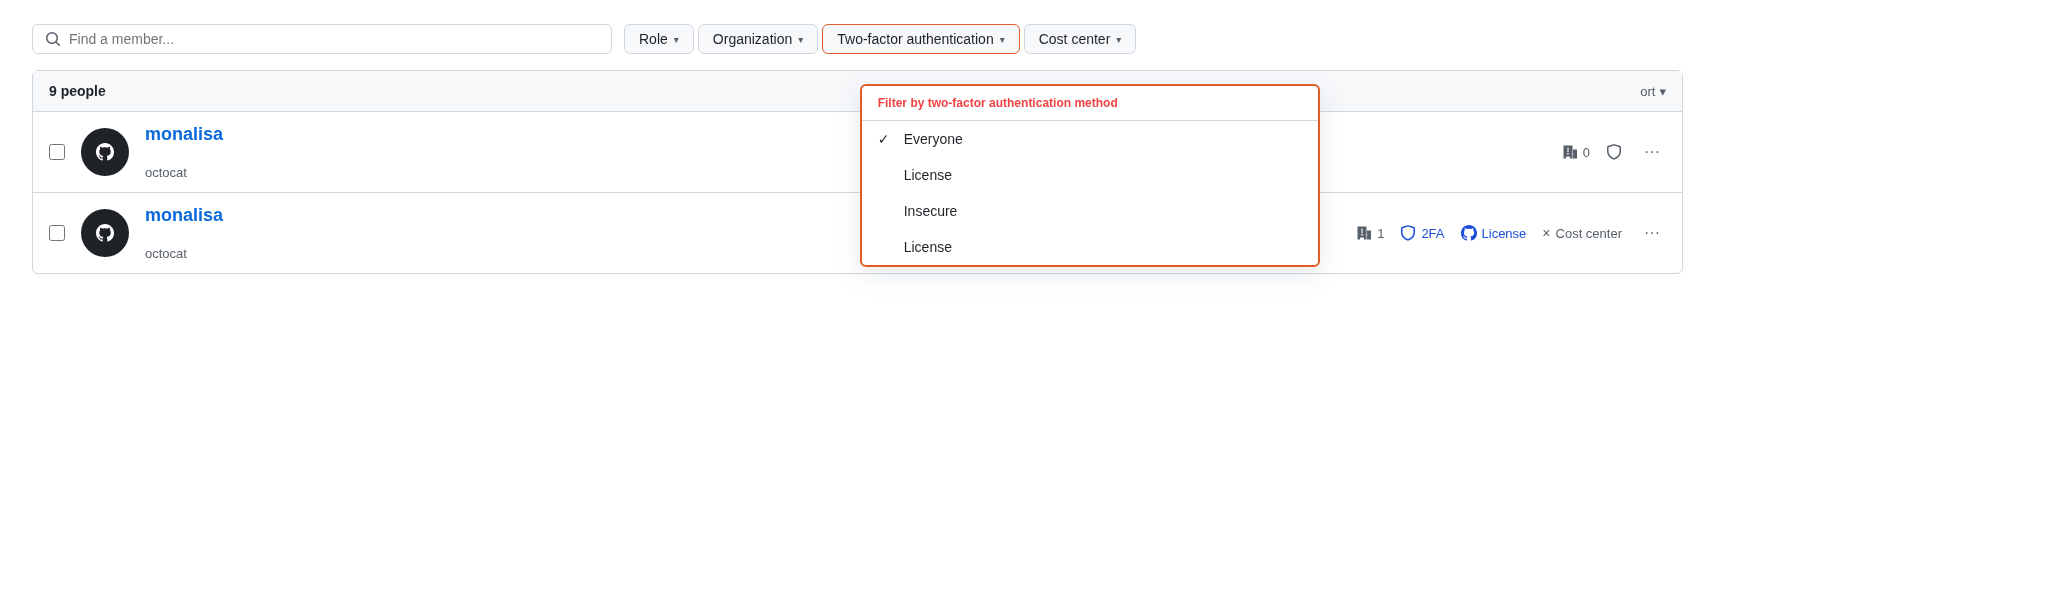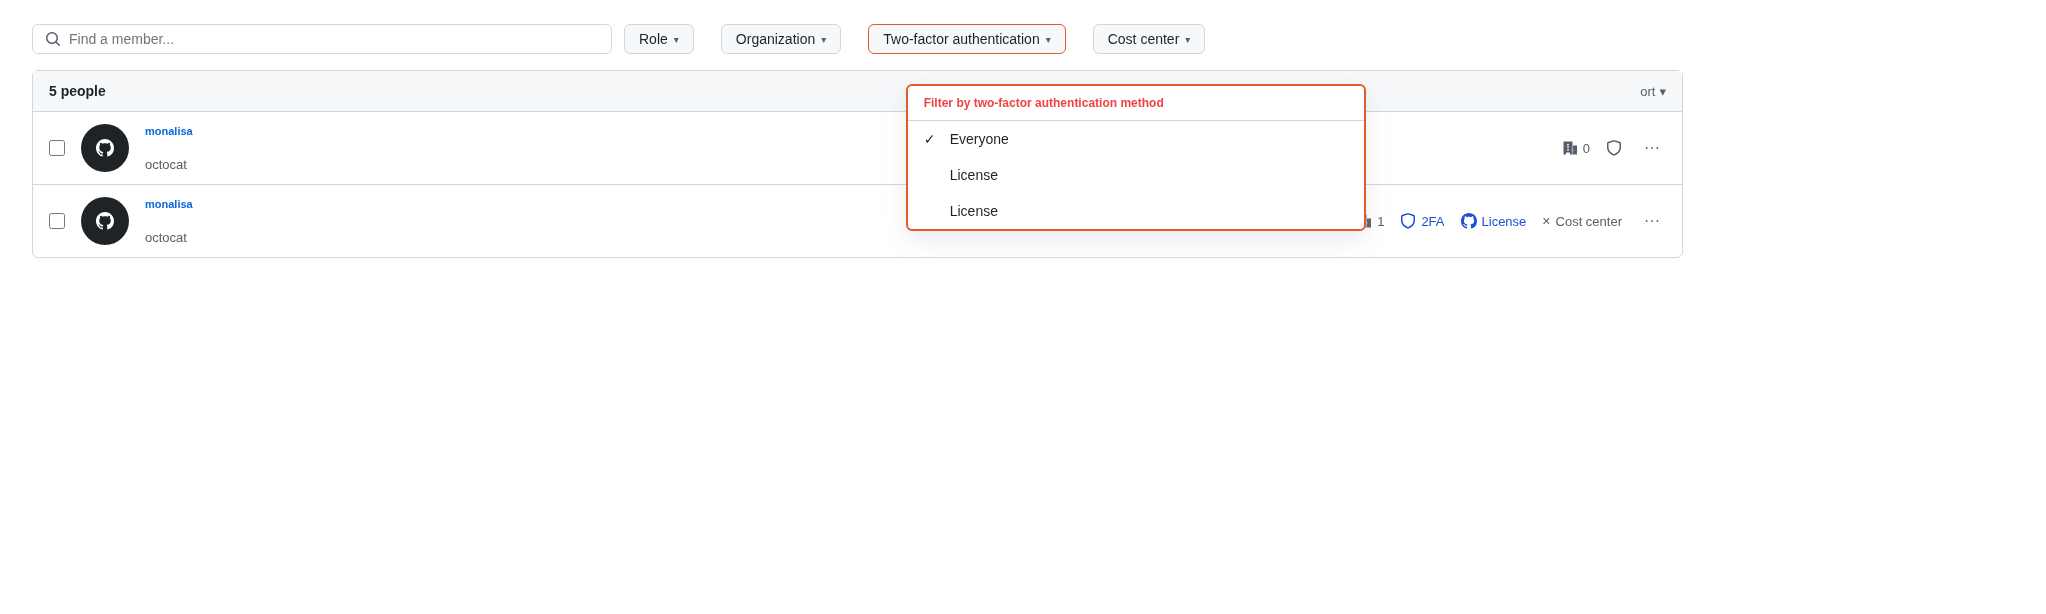--- a/index.html
+++ b/index.html
@@ -157,21 +157,21 @@
     .member-info {
       display: flex;
       flex-direction: column;
       gap: 2px;
       flex: 1;
     }
 
     .member-name {
       color: #0969da;
       font-weight: 600;
-      font-size: 11px;
+      font-size: 18px;
       cursor: pointer;
       text-decoration: none;
     }
 
     .member-org {
       color: #57606a;
       font-size: 13px;
       margin-top: 18px;
     }
 
@@ -256,21 +256,21 @@
 
     .spacer-icon {
       width: 16px;
       flex-shrink: 0;
     }
 
     
     .filters-section {
       position: relative;
       display: flex;
-      gap: 27px;
+      gap: 4px;
     }
 
     .tfa-dropdown-wrapper {
       position: relative;
     }
   </style>
 </head>
 <body>
 
 <div class="page-wrapper">
@@ -308,40 +308,44 @@
           <div class="dropdown-menu-item selected">
             <span class="check-icon">✓</span>
             <span>Everyone</span>
           </div>
 
           <div class="dropdown-menu-item">
             <span class="spacer-icon"></span>
             <span>License</span>
           </div>
 
+          <div class="dropdown-menu-item">
+            <span class="spacer-icon"></span>
+            <span>Insecure</span>
+          </div>
 
           <div class="dropdown-menu-item">
             <span class="spacer-icon"></span>
             <span>License</span>
           </div>
         </div>
       </div>
 
       <button class="dropdown-btn">
         <span>Cost center</span>
         <span class="chevron-icon">▾</span>
       </button>
 
     </div>
   </div>
 
   <div class="members-table">
 
     <div class="table-header">
-      <span class="people-count">5 people</span>
+      <span class="people-count">9 people</span>
       <div class="table-header-actions">
         <button class="sort-btn">
           <span>ort</span>
           <span>▾</span>
         </button>
       </div>
     </div>
 
     <div class="member-row">
       <input type="checkbox" class="checkbox" style="">

